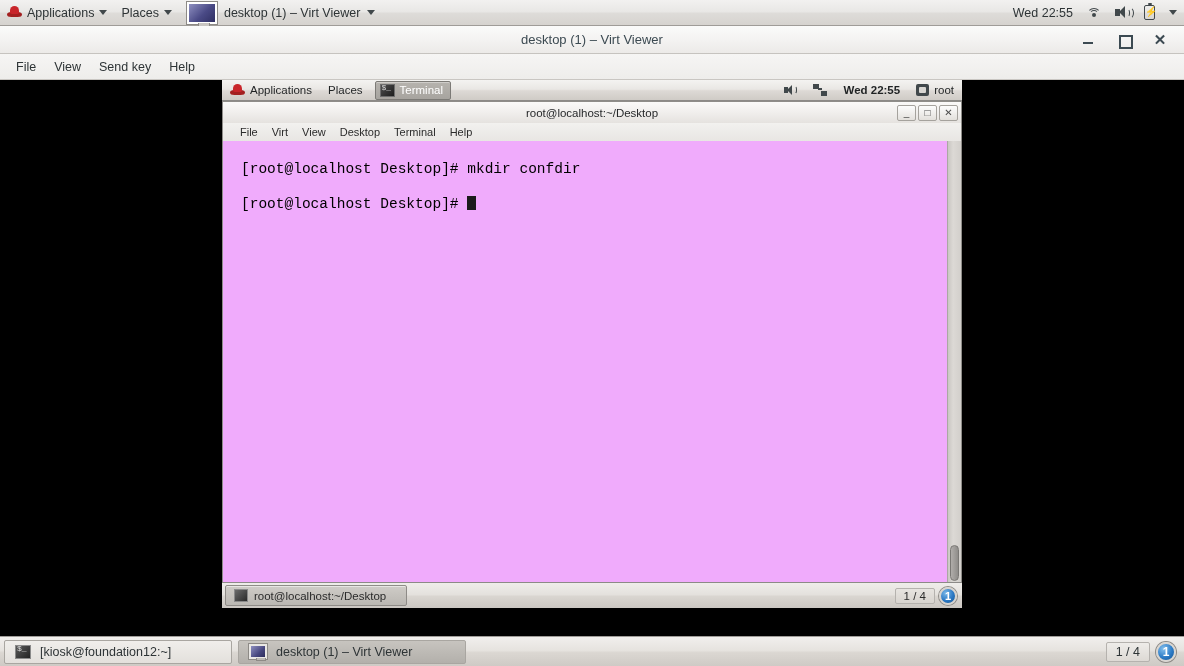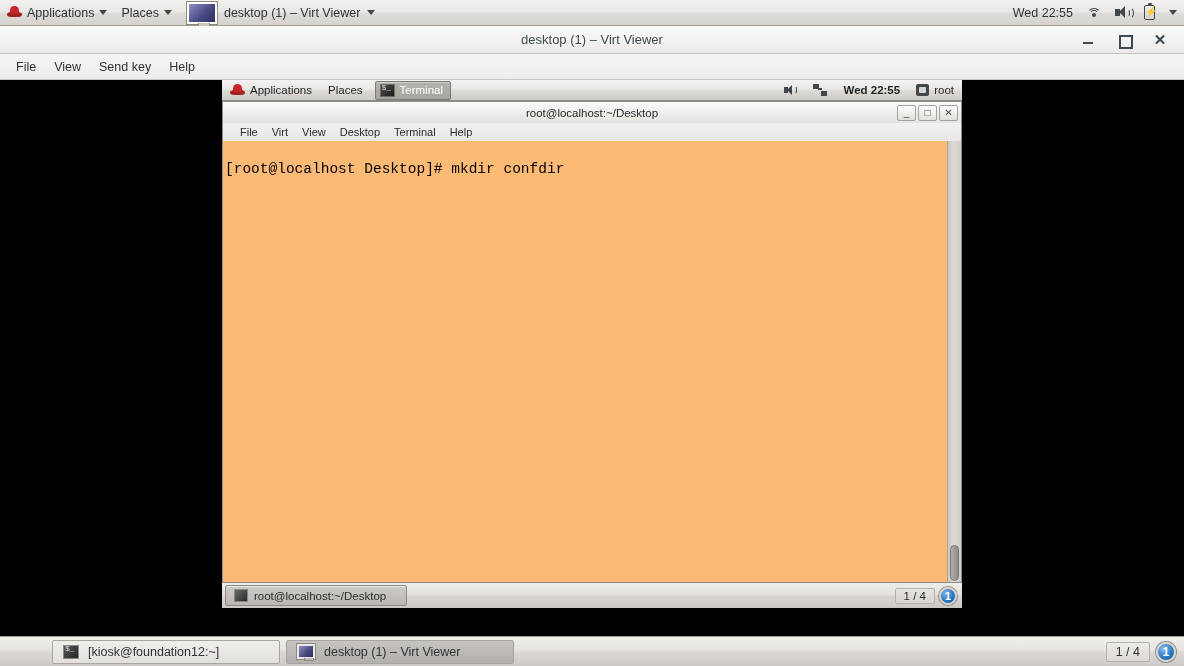--- a/index.html
+++ b/index.html
@@ -162,23 +162,24 @@
   .gterm-menu {
     height: 18px;
     background: linear-gradient(to bottom,#f2f1ef,#e8e6e3);
     border-left: 1px solid #8f8d89; border-right: 1px solid #8f8d89;
     display: flex; align-items: center; padding-left: 10px; gap: 0px;
     font-size: 11px; color: #2b2b2b;
   }
   .gterm-menu .mi { padding: 0 7px; }
   .gterm-screen {
     position: relative; height: 447px;
-    background: #fdba74;
+    background: #f0abfc;
     border-left: 1px solid #8f8d89; border-right: 1px solid #8f8d89; border-bottom: 1px solid #8f8d89;
     display: flex;
+    padding-left: 16px;
   }
   .gterm-text {
     flex: 1 1 auto; padding: 3px 0 0 2px;
     font-family: "Liberation Mono", "DejaVu Sans Mono", monospace;
     font-size: 14.5px; line-height: 17.3px; color: #000;
     white-space: pre;
   }
   .cursor-blk { display:inline-block; width:9px; height:14px; background:#1b1b1b; vertical-align:-2px;}
   .gterm-scroll {
     width: 14px; flex: 0 0 auto;
@@ -228,21 +229,21 @@
     position: absolute; left: 0; bottom: 0; width: 1184px; height: 30px;
     background: linear-gradient(to bottom,#f1efed 0%, #e6e3df 46%, #dbd7d2 54%, #cecac5 100%);
     border-top: 1px solid #9f9c98;
     display: flex; align-items: center; padding: 0 4px; gap: 6px;
     font-size: 12.5px; color: #2e3436;
   }
   .tb-btn {
     display: flex; align-items: center; gap: 9px; height: 24px; padding: 0 10px;
     border: 1px solid #a9a6a1; border-radius: 2px;
   }
-  .tb-btn.inactive { width: 228px; background: linear-gradient(to bottom,#f0eeeb,#e3e0dc); margin-left: 48px; }
+  .tb-btn.inactive { width: 228px; background: linear-gradient(to bottom,#f0eeeb,#e3e0dc); }
   .tb-btn.active   { width: 228px; background: linear-gradient(to bottom,#c7c4bf,#b3b0ab); }
   .tb-icon-term {
     width: 16px; height: 14px; background: linear-gradient(135deg,#5a5a5a,#232323);
     border: 1px solid #8a8a8a; flex: 0 0 auto; position: relative;
   }
   .tb-icon-term:before { content:"$_"; position:absolute; left:1px; top:-2px; font-size:8px; color:#ddd; font-family:"Liberation Mono",monospace;}
   .tb-icon-mon {
     width: 18px; height: 15px; background: linear-gradient(135deg,#8e8fc0 0%, #47477f 60%, #2d2d5c 100%);
     border: 2px solid #e9e7e4; outline: 1px solid #8d8a86; flex: 0 0 auto; position: relative;
   }
@@ -383,20 +384,21 @@
               <div class="mi">Virt</div>
               <div class="mi">View</div>
               <div class="mi">Desktop</div>
               <div class="mi">Terminal</div>
               <div class="mi">Help</div>
             </div>
 
             <div class="gterm-screen">
               <div class="gterm-text">
 <div>[root@localhost Desktop]# mkdir confdir</div>
+<div><span>[root@localhost Desktop]# </span><span class="cursor-blk"></span></div>
               </div>
               <div class="gterm-scroll">
                 <div class="gterm-thumb"></div>
               </div>
             </div>
 
           </div>
 
           <div class="guest-bottom-panel">
             <div class="gb-winbtn">

